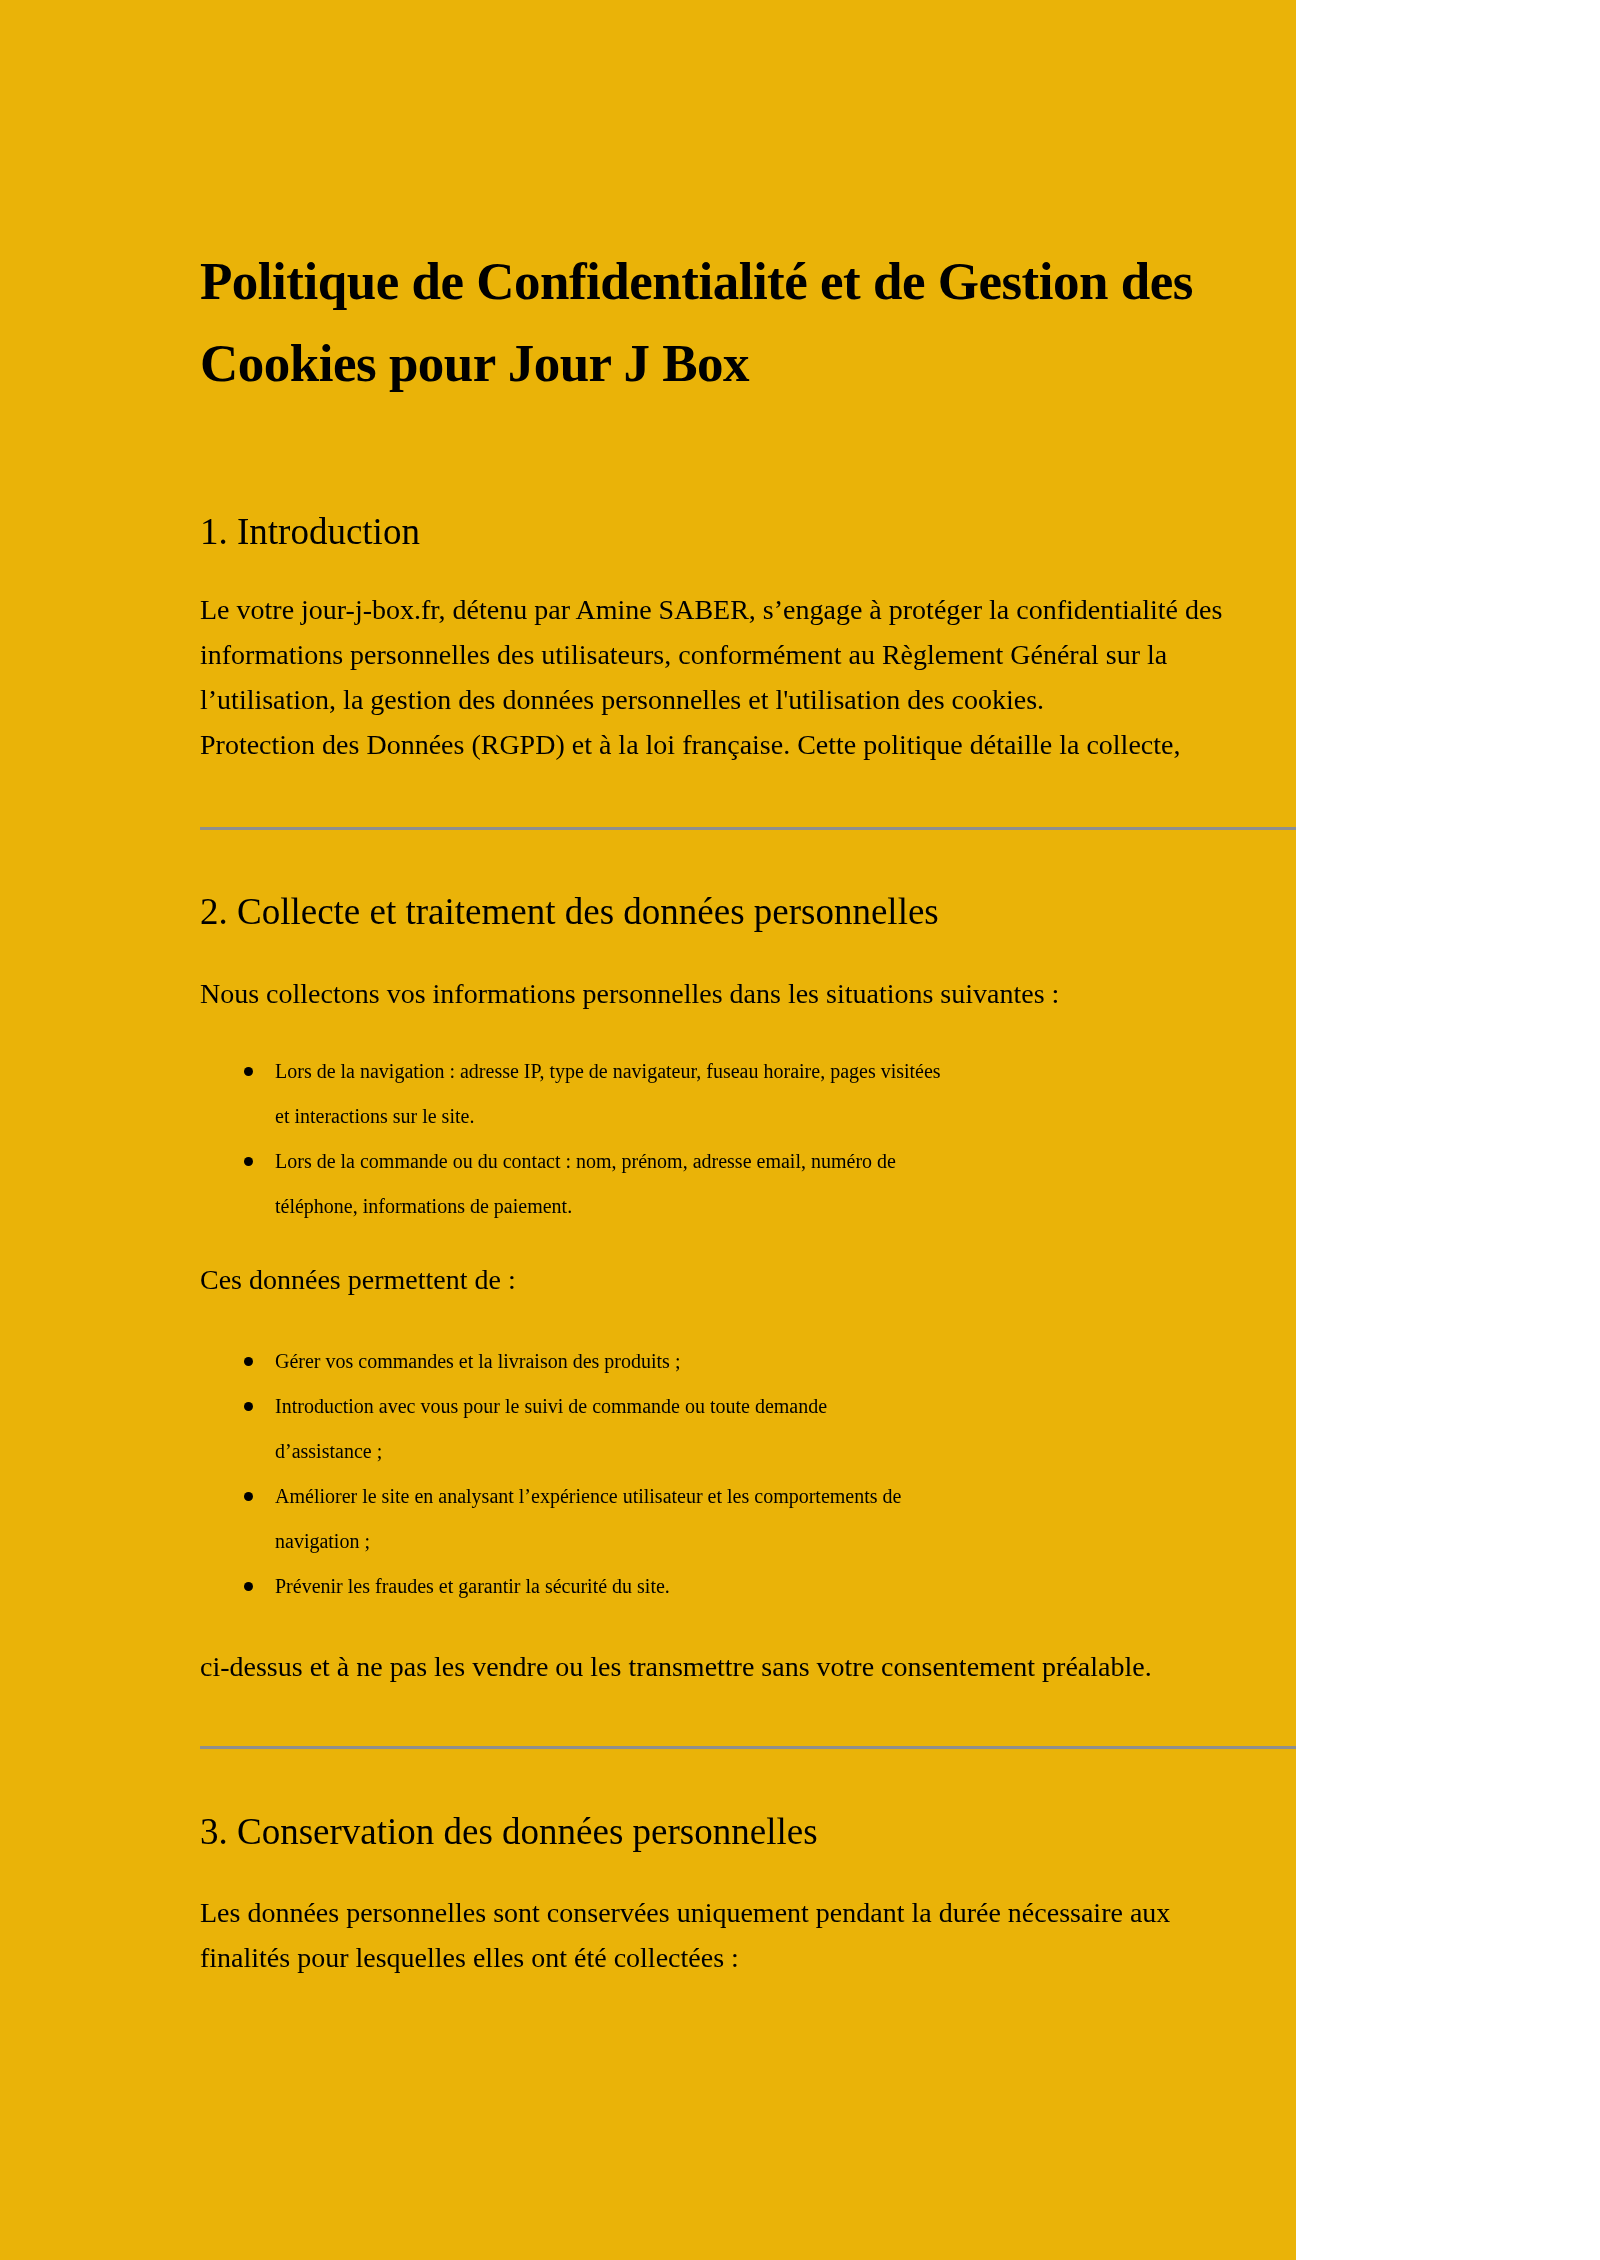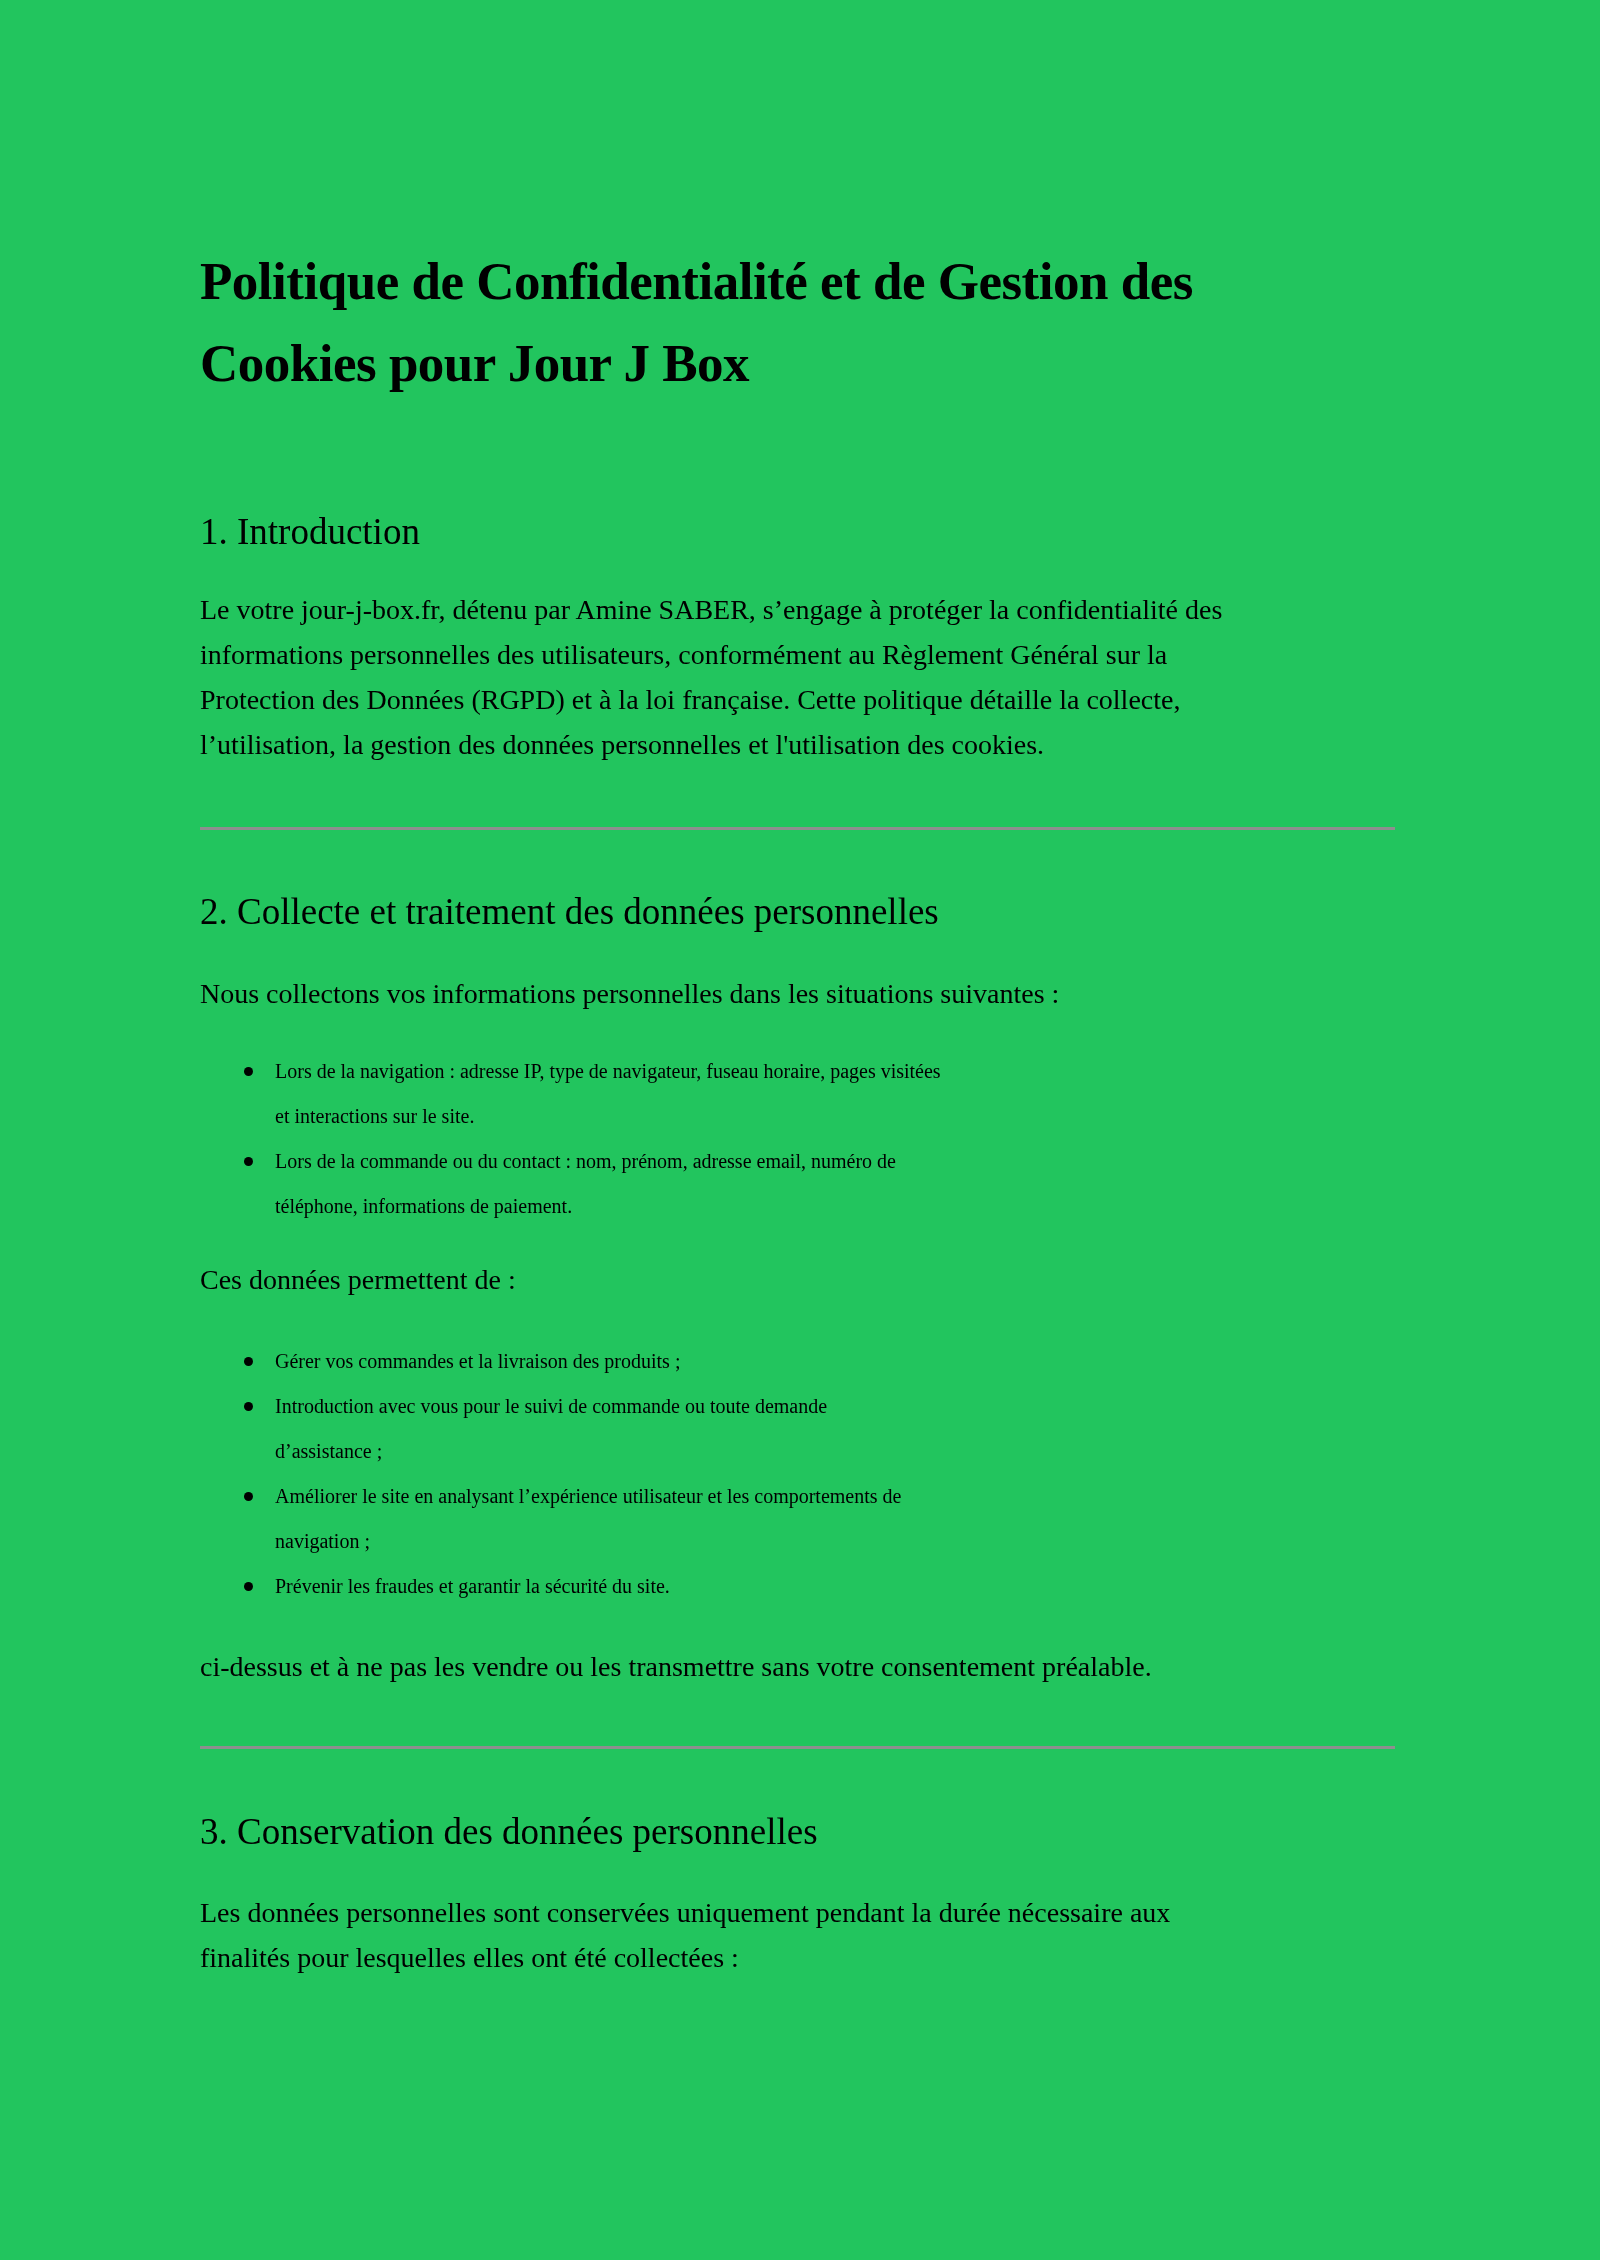--- a/index.html
+++ b/index.html
@@ -1,22 +1,22 @@
 <!DOCTYPE html>
 <html><head>
 <meta charset="utf-8">
 <style>
   * { margin: 0; padding: 0; box-sizing: border-box; }
   html, body { background: #ffffff; }
   body { width: 1600px; font-family: "Liberation Serif", "DejaVu Serif", serif; color: #000000; }
 
   .page {
-    width: 1600px;
+    width: 1296px;
     height: 2260px;
-    background: #22c55e;
+    background: #eab308;
     padding: 240px 205px 0 200px;
     overflow: hidden;
   }
 
   .title {
     font-size: 53px;
     line-height: 82px;
     font-weight: 700;
     letter-spacing: -0.5px;
     color: #000000;
@@ -77,22 +77,22 @@
   <h1 class="title">
       <div class="line"><span>Politique de Confidentialité et de Gestion des</span></div>
       <div class="line"><span>Cookies pour Jour J Box</span></div>
     </h1>
 
   <h2 class="h2 g102">1. Introduction</h2>
 
   <div class="para g29">
       <div class="line"><span>Le votre </span><span class="bold">jour-j-box.fr</span><span>, détenu par Amine SABER, s’engage à protéger la confidentialité des</span></div>
       <div class="line"><span>informations personnelles des utilisateurs, conformément au Règlement Général sur la</span></div>
+      <div class="line"><span>l’utilisation, la gestion des données personnelles et l'utilisation des cookies.</span></div>
       <div class="line"><span>Protection des Données (RGPD) et à la loi française. Cette politique détaille la collecte,</span></div>
-      <div class="line"><span>l’utilisation, la gestion des données personnelles et l'utilisation des cookies.</span></div>
     </div>
 
   <hr class="divider g60">
 
   <h2 class="h2 g56">2. Collecte et traitement des données personnelles</h2>
 
   <div class="para g33">
       <div class="line"><span>Nous collectons vos informations personnelles dans les situations suivantes :</span></div>
     </div>
 

